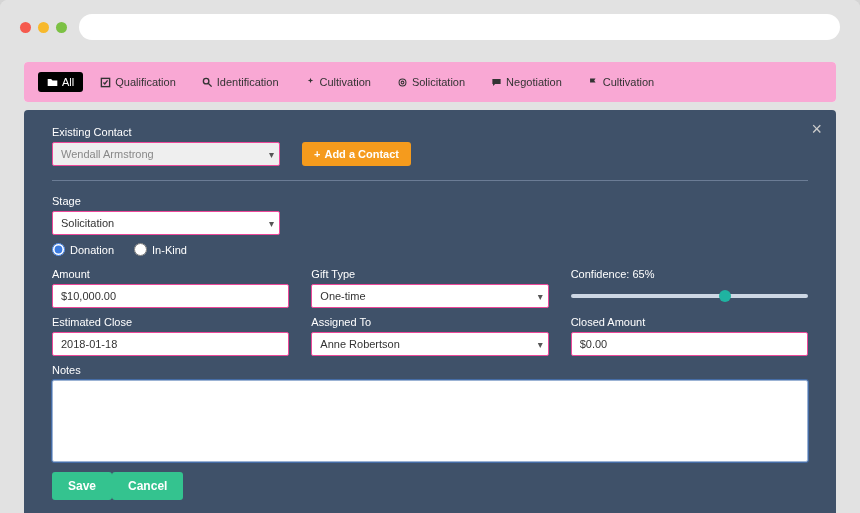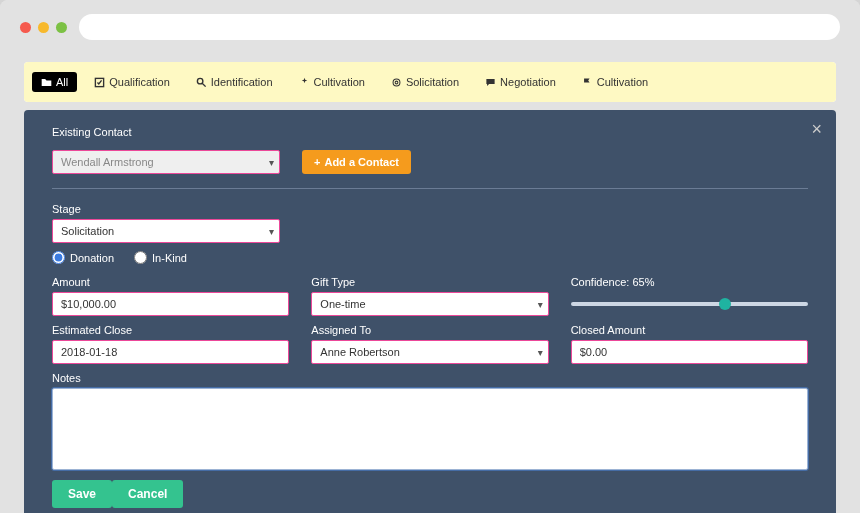--- a/index.html
+++ b/index.html
@@ -6,21 +6,21 @@
     body { font-family: -apple-system, Helvetica, Arial, sans-serif; background: #d5d5d5; font-size: 12px; }
     .browser-frame { width: 860px; min-height: 513px; background: #e2e2e2; margin: 0 auto; border-radius: 8px; overflow: hidden; }
     .browser-top { background: #e2e2e2; padding: 14px 20px; display: flex; align-items: center; gap: 12px; }
     .traffic { display: flex; gap: 7px; }
     .traffic-dot { width: 11px; height: 11px; border-radius: 50%; }
     .tdr { background: #f55a4e; }
     .tdy { background: #f7b92d; }
     .tdg { background: #7cc144; }
     .addr-bar { flex: 1; background: #fff; height: 26px; border-radius: 13px; }
     .content { background: #fff; margin: 8px 24px; border-radius: 4px; }
-    .tabs-strip { display: flex; gap: 8px; padding: 10px 8px; background: #fef9c3; align-items: center; border-radius: 4px; }
+    .tabs-strip { display: flex; gap: 8px; padding: 10px 14px; background: #f9a8d4; align-items: center; border-radius: 4px; }
     .tab { padding: 4px 9px; color: #333; font-size: 11px; display: flex; align-items: center; gap: 4px; cursor: pointer; border-radius: 3px; }
     .tab.active { background: #000; color: #fff; }
     .tab .ico { width: 11px; height: 11px; display: inline-flex; align-items: center; justify-content: center; }
     .modal { background: #3f5169; margin: 4px 24px 20px; border-radius: 4px; padding: 16px 28px 18px; color: #fff; position: relative; }
     .close-x { position: absolute; top: 10px; right: 14px; color: #ccc; cursor: pointer; font-size: 18px; line-height: 1; }
     .label { color: #fff; font-size: 11px; margin-bottom: 4px; display: block; }
     .row { display: flex; gap: 22px; align-items: flex-end; margin-bottom: 8px; }
     .field { display: flex; flex-direction: column; }
     .field.g3 { flex: 1; }
     .sel, .inp, .inp-dis { width: 100%; height: 24px; font-size: 11px; padding: 0 8px; border: 1px solid #ec4899; border-radius: 2px; background: #fff; color: #333; }
@@ -114,21 +114,21 @@
           </span>
         <span>Cultivation</span>
       </div>
     </div>
   </div>
 
   <div class="modal">
     <div class="close-x">×</div>
 
     <div class="row" style="align-items:flex-end;">
-      <div class="field" style="width:228px;gap:8px;">
+      <div class="field" style="width:228px;">
         <label class="label">Existing Contact</label>
         <div class="sel-arrow">
           <input class="inp-dis" readonly="" value="Wendall Armstrong" style="">
         </div>
       </div>
       <button class="btn-add">
         <span>+</span>
         <span>Add a Contact</span>
       </button>
     </div>

